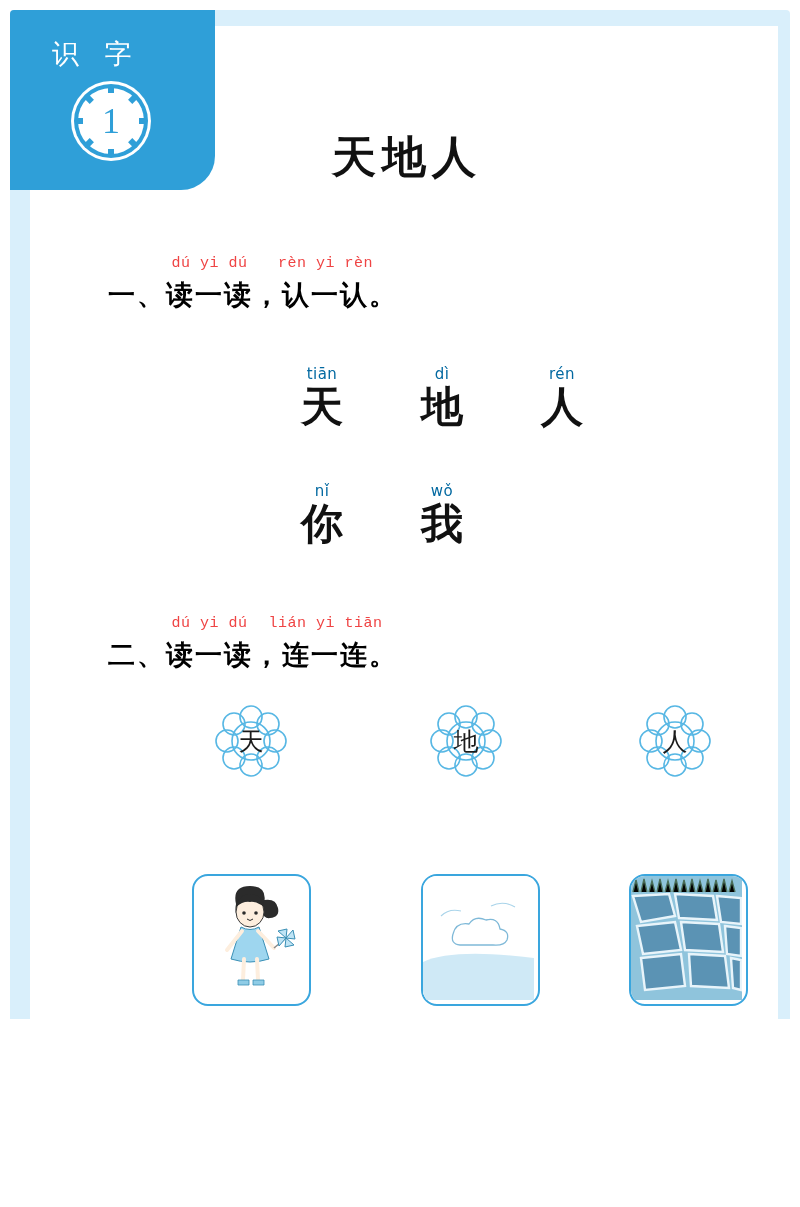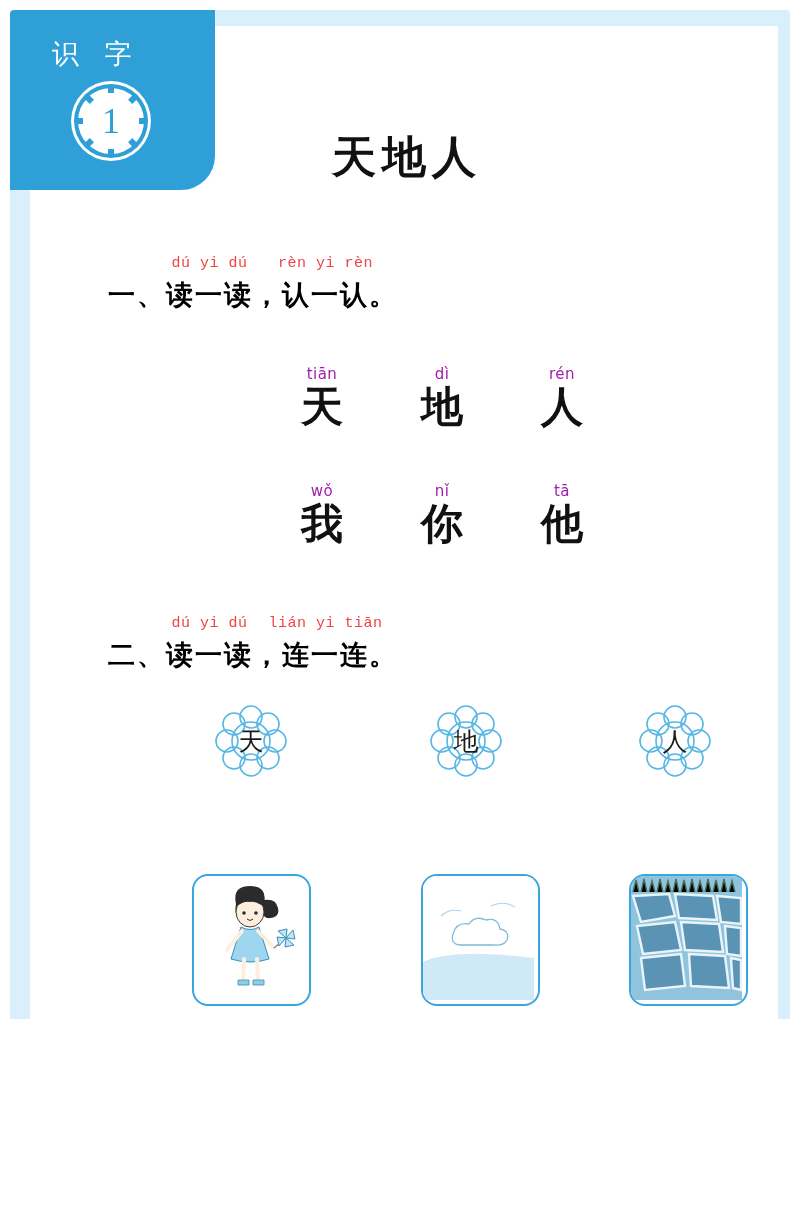--- a/index.html
+++ b/index.html
@@ -136,21 +136,21 @@
     position: absolute;
     display: flex;
   }
   .char-cell {
     position: relative;
     text-align: center;
   }
   .char-cell .py {
     font-size: 15px;
     font-family: "DejaVu Sans", sans-serif;
-    color: #a21caf;
+    color: #0369a1;
     line-height: 18px;
     letter-spacing: 0.5px;
   }
   .char-cell .hz {
     font-size: 42px;
     color: #111111;
     line-height: 48px;
     font-weight: bold;
   }
 
@@ -238,30 +238,26 @@
       <div class="hz">地</div>
     </div>
     <div class="char-cell" style="width:120px;">
       <div class="py">rén</div>
       <div class="hz">人</div>
     </div>
   </div>
 
   <div class="char-row" style="left:262px; top:482px;">
     <div class="char-cell" style="width:120px;">
+      <div class="py">nǐ</div>
+      <div class="hz">你</div>
+    </div>
+    <div class="char-cell" style="width:120px;">
       <div class="py">wǒ</div>
       <div class="hz">我</div>
-    </div>
-    <div class="char-cell" style="width:120px;">
-      <div class="py">nǐ</div>
-      <div class="hz">你</div>
-    </div>
-    <div class="char-cell" style="width:120px;">
-      <div class="py">tā</div>
-      <div class="hz">他</div>
     </div>
   </div>
 
   <div class="ex-header" style="left:108px; top:637px;">
     <span class="han">二</span><span>、</span><span class="han"><span class="pinyin-over">dú  yi  dú</span><span>读一读</span></span><span>，</span><span class="han"><span class="pinyin-over">lián  yi  tiān</span><span>连一连</span></span><span>。</span>
   </div>
 
   <div class="flower" style="left:205px; top:695px;">
     <svg width="92" height="92" viewBox="0 0 92 92">
       <g fill="none" stroke="#57b7e4" stroke-width="1.6">

